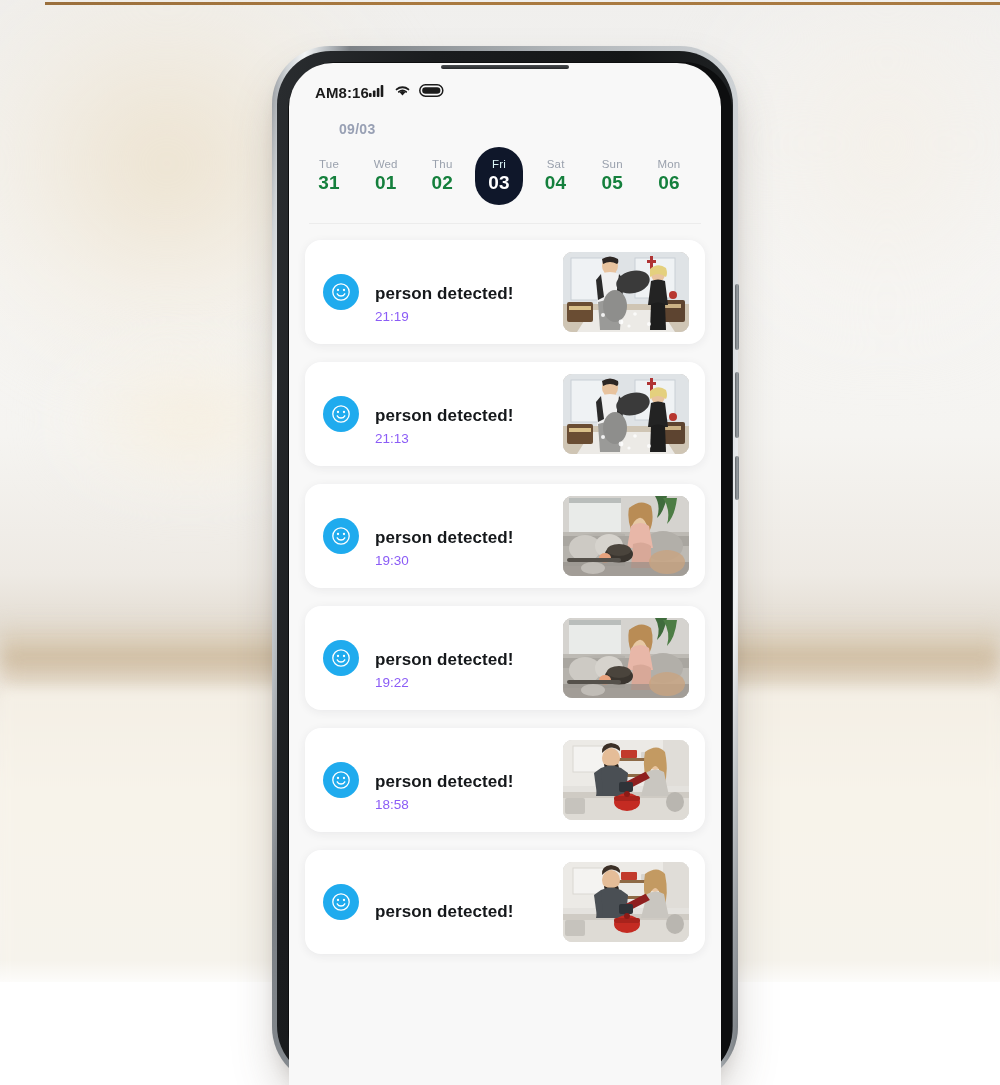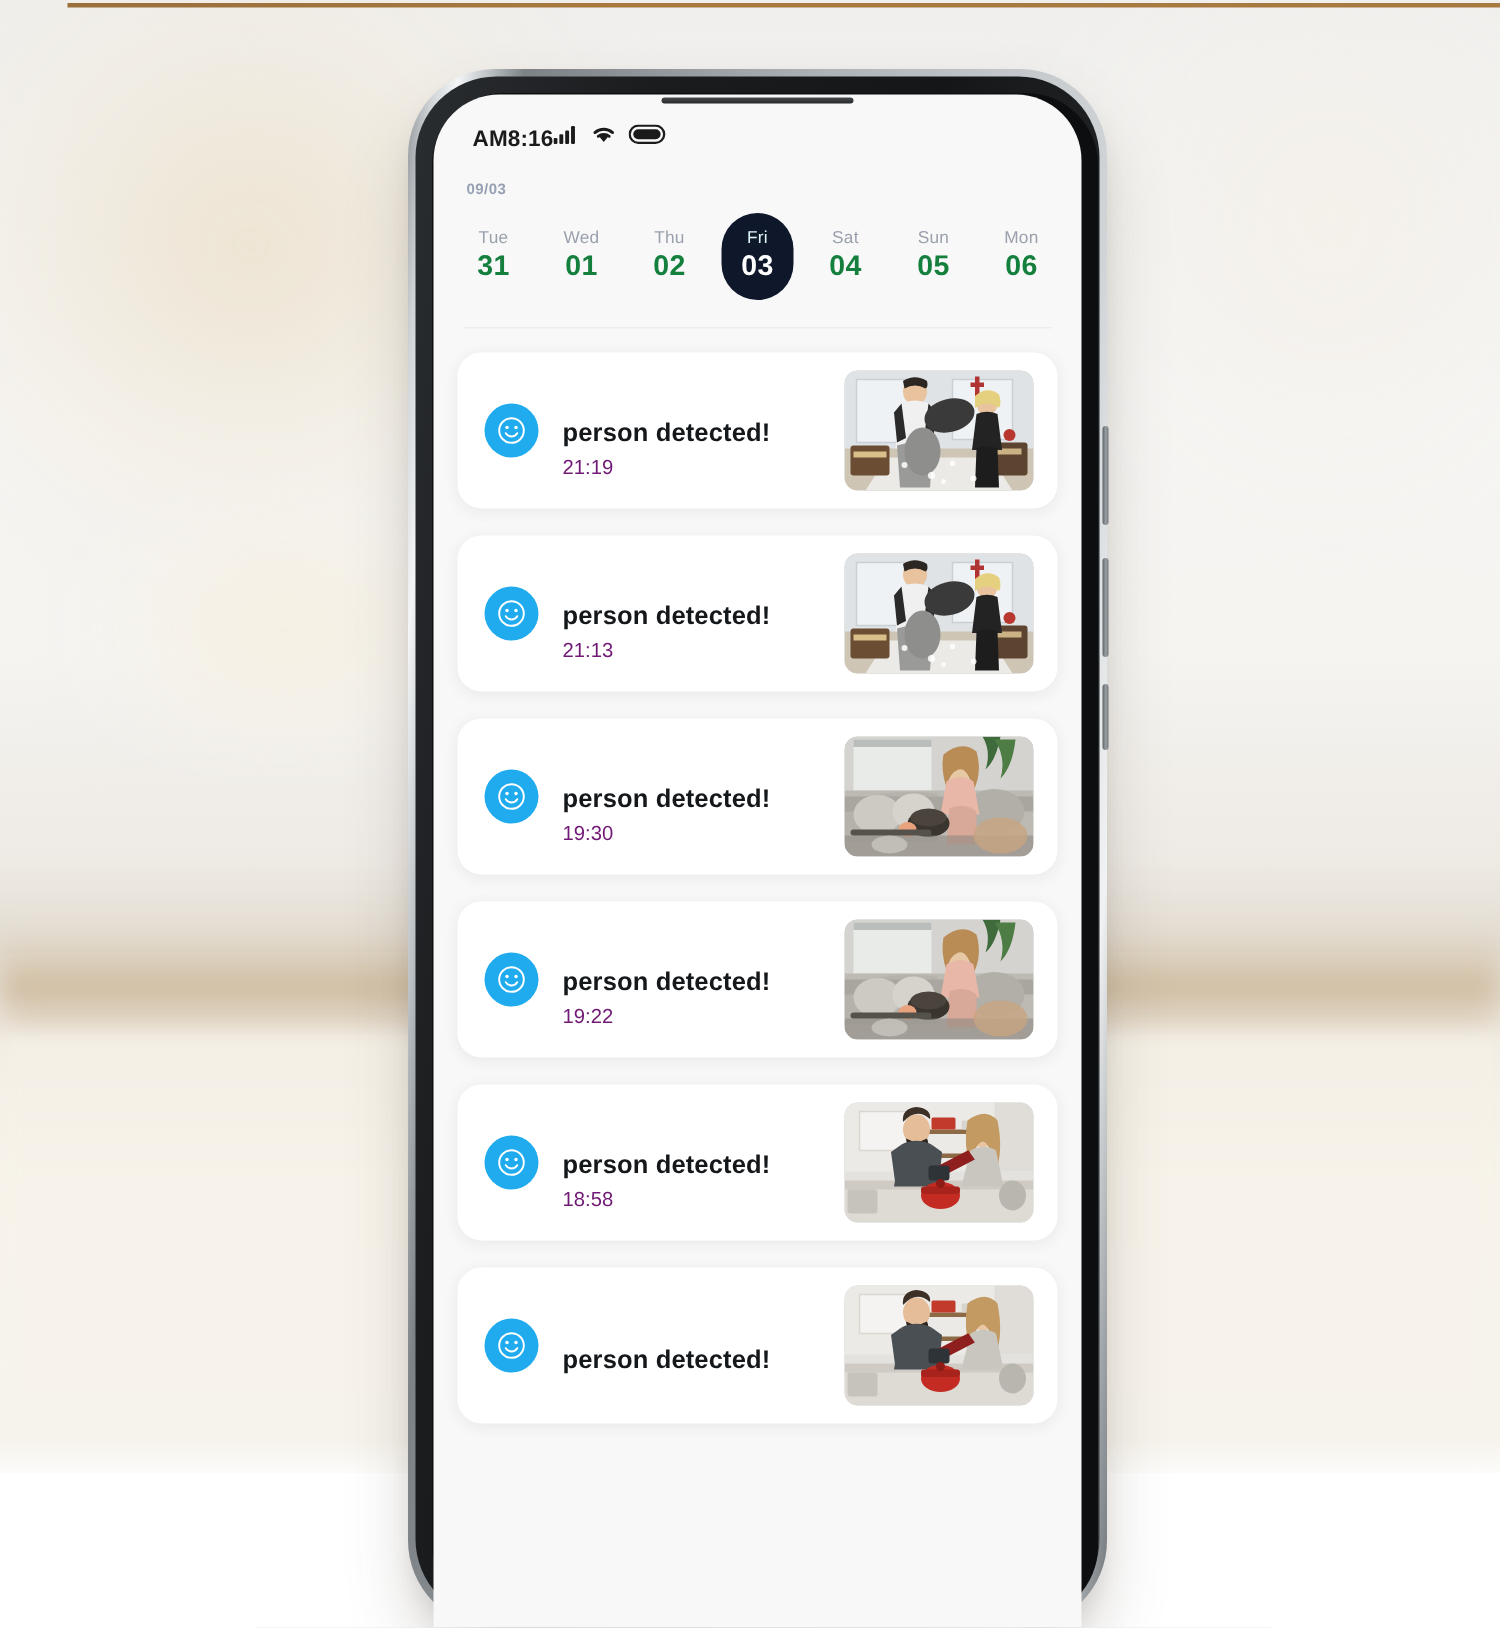--- a/index.html
+++ b/index.html
@@ -210,30 +210,31 @@
   }
   .settings-btn {
     margin-left: auto;
     width: 30px; height: 30px;
     display: flex; align-items: center; justify-content: center;
     z-index: 2;
   }
 
   .month-label {
     padding: 14px 0 0 22px;
-    font-size: 10px;
+    font-size: 14px;
     font-weight: 600;
     color: #98a0b4;
     letter-spacing: 0.3px;
+    margin-left: 28px;
   }
 
   .week-strip {
     display: flex;
     justify-content: space-between;
-    padding: 10px 16px 0 16px;
+    padding: 10px 28px 0 16px;
     box-sizing: border-box;
   }
   .day-cell {
     width: 48px;
     height: 58px;
     display: flex;
     flex-direction: column;
     align-items: center;
     justify-content: center;
     border-radius: 29px;
@@ -313,21 +314,21 @@
     font-size: 17px;
     font-weight: 700;
     color: #15181b;
     letter-spacing: 0.1px;
     white-space: nowrap;
     margin-top: 24px;
   }
   .event-time {
     font-size: 13.5px;
     font-weight: 500;
-    color: #701a75;
+    color: #8b5cf6;
   }
   .event-thumb {
     width: 126px;
     height: 80px;
     border-radius: 9px;
     flex: 0 0 auto;
     overflow: hidden;
     position: relative;
     background: #cfcfcf;
   }

